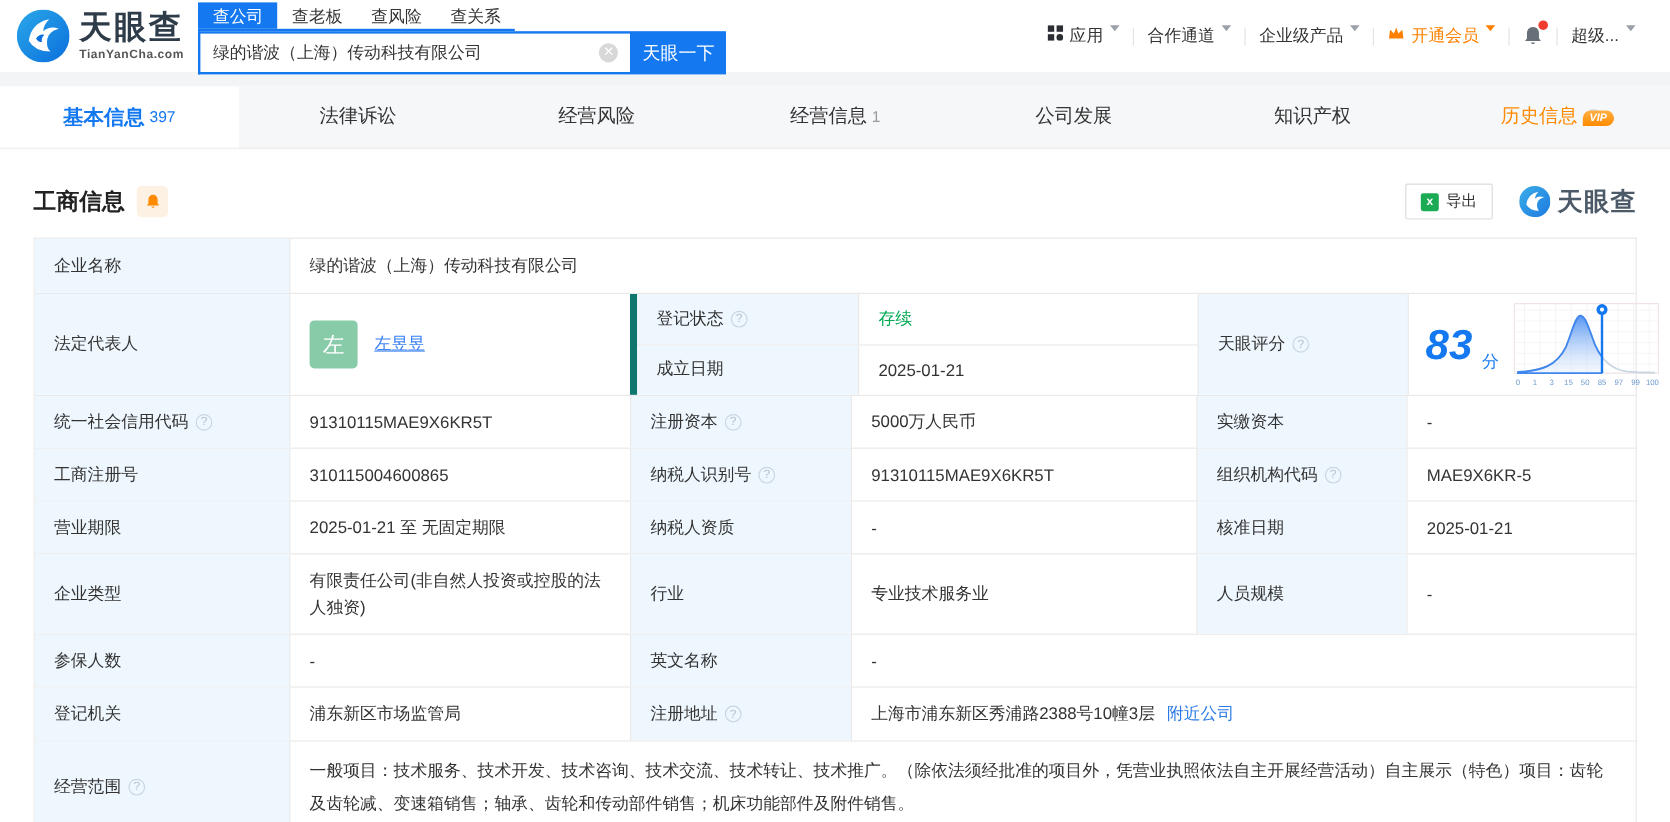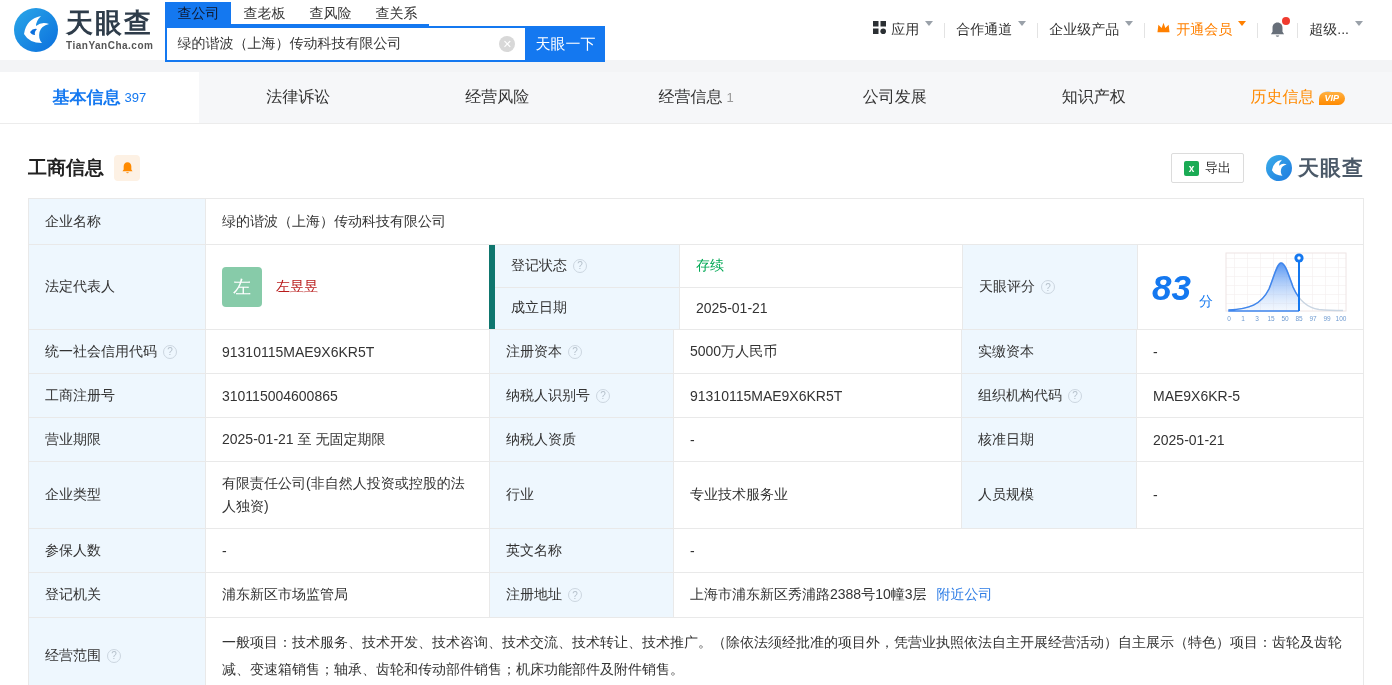--- a/index.html
+++ b/index.html
@@ -10,21 +10,21 @@
   .header { height:60px; display:flex; align-items:center; padding:0 18px 0 14px; background:#fff; }
   .logo { display:flex; align-items:center; gap:8px; cursor:pointer; }
   .logo-cn { font-size:27px; font-weight:bold; color:#2e3c4a; letter-spacing:2px; line-height:1; }
   .logo-en { font-size:10px; font-weight:bold; color:#555; letter-spacing:.5px; margin-top:3px; }
   .promo { margin-left:14px; background:#d7342e; color:#fff; padding:5px 10px; font-size:13px;
     font-weight:bold; line-height:1.55; white-space:nowrap; }
   .promo .l1 { letter-spacing:3px; }
   .search { margin-left:12px; align-self:flex-start; margin-top:2px; }
   .search-tabs { display:inline-flex; border-bottom:2px solid #1478f0; }
   .search-tab { font-size:14px; padding:0 12px; height:22px; line-height:22px; color:#333; cursor:pointer; }
-  .search-tab.active { background:#1478f0; color:#0f172a;text-align:center; }
+  .search-tab.active { background:#1478f0; color:#ffffff;text-align:center; }
   .search-row { display:flex; }
   .input-wrap { position:relative; }
   .search-input { width:360px; height:36px; border:2px solid #1478f0; border-right:none;
     padding:0 34px 0 10px; font-size:14px; color:#333; outline:none;
     font-family:"Liberation Sans","DejaVu Sans",sans-serif; }
   .clear-icon { position:absolute; right:10px; top:10px; width:16px; height:16px; border-radius:50%;
     background:#d8d8d8; color:#fff; font-size:11px; line-height:16px; text-align:center; cursor:pointer; }
   .search-btn { width:80px; height:36px; background:#1478f0; color:#fff; border:none; font-size:15px;
     cursor:pointer; font-family:"Liberation Sans","DejaVu Sans",sans-serif; }
   .top-nav { margin-left:auto; display:flex; align-items:center; font-size:14px; color:#333; }
@@ -67,37 +67,37 @@
   .wm { display:flex; align-items:center; gap:6px; opacity:.92; }
   .wm-cn { font-size:21px; font-weight:bold; color:#3c4c5c; letter-spacing:1px; }
 
   
   .biz-table { border:1px solid #e9e9e9; font-size:14px; }
   .row { display:flex; border-top:1px solid #e9e9e9; }
   .row:first-child { border-top:none; }
   .cell { padding:0 16px; display:flex; align-items:center; border-left:1px solid #e9e9e9; min-height:43px; }
   .cell:first-child { border-left:none; }
   .lbl { background:#eef7fe; }
-  .w-l1 { width:176px; flex:none; }
+  .w-l1 { width:212px; flex:none; }
   .w-v1 { width:284px; flex:none; }
   .w-l2 { width:184px; flex:none; }
   .w-v2 { width:288px; flex:none; }
   .w-l3 { width:175px; flex:none; }
   .grow { flex:1; }
   .h45 { min-height:45px; } .h84 { min-height:84px; } .h65 { min-height:65px; } .h44 { min-height:44px; }
   .mid-col { width:473px; flex:none; display:flex; flex-direction:column; border-left:6px solid #0f766e; }
   .mid-row { display:flex; flex:1; }
   .mid-row + .mid-row { border-top:1px solid #e9e9e9; }
   .mid-row .cell { min-height:41px; }
   .mid-row .lbl { width:184px; flex:none; border-left:none; }
   .mid-row .val { flex:1; border-left:1px solid #e9e9e9; }
   .green { color:#00a854; }
   .avatar { width:40px; height:40px; border-radius:4px; background:#87cba9; color:#fff; font-size:18px;
     display:flex; align-items:center; justify-content:center; margin-right:14px; flex:none; cursor:pointer; }
-  a.plink { color:#b91c1c; cursor:pointer; }
+  a.plink { color:#3b82f6; text-decoration:underline; cursor:pointer; }
   a.nearby { color:#2d7ce5; text-decoration:none; margin-left:10px; cursor:pointer; white-space:nowrap; }
   .score-cell { padding:0 6px 0 14px; gap:8px; }
   .score-num { font-size:35px; font-weight:bold; font-style:italic; color:#1478f0; line-height:1; }
   .score-unit { font-size:14px; color:#1478f0; align-self:flex-end; margin-bottom:18px; }
   .wrap2 { display:block; padding:10px 16px; line-height:1.65; }
   .scope-val { display:block; padding:11px 16px; line-height:1.9; }
 </style>
 </head>
 <body>
 

